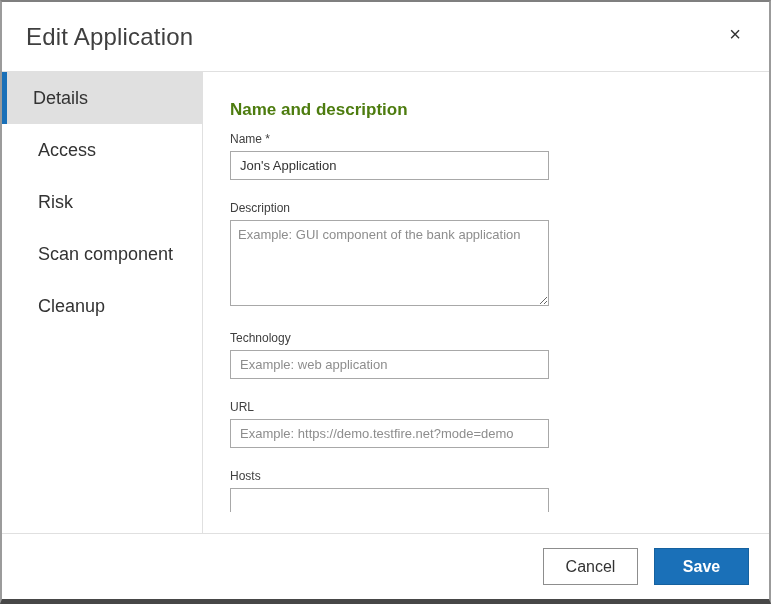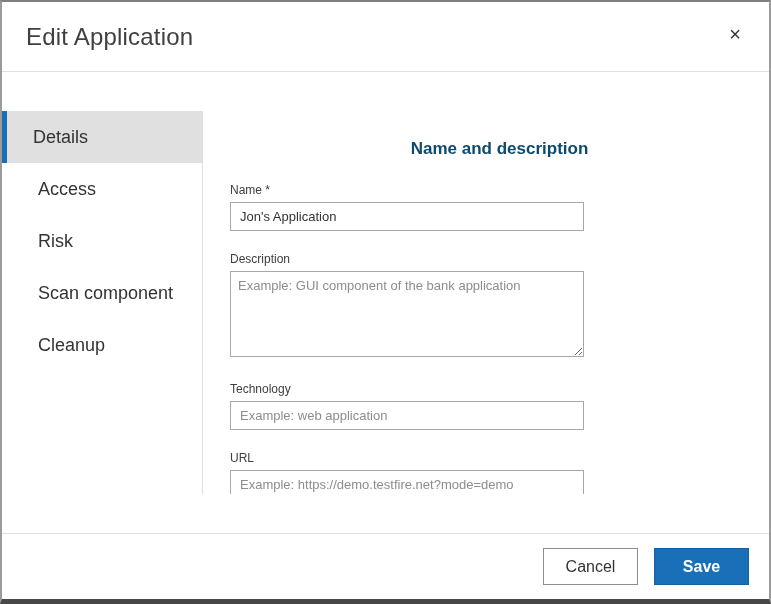--- a/index.html
+++ b/index.html
@@ -10,21 +10,20 @@
   }
   .dialog {
     width: 771px; height: 604px;
     background: #ffffff;
     border: 2px solid #9b9b9b;
     border-top: 2px solid #7f7f7f;
     border-bottom: 5px solid #474747;
     display: flex;
     flex-direction: column;
     overflow: hidden;
-    gap: 39px;
   }
   
   .dialog-header {
     height: 70px;
     flex: 0 0 auto;
     display: flex;
     align-items: center;
     justify-content: space-between;
     padding: 0 22px 0 24px;
     border-bottom: 1px solid #e0e0e0;
@@ -76,33 +75,32 @@
   
   .content {
     flex: 1 1 auto;
     height: 440px;
     overflow: hidden;
     padding: 28px 0 0 27px;
   }
   .section-heading {
     font-size: 17px;
     font-weight: 700;
-    color: #0c4a6e;
-    margin-bottom: 24px;
-    text-align: center;
+    color: #4d7c0f;
+    margin-bottom: 12px;
   }
   .field-group { margin-bottom: 21px; }
   .field-label {
     display: block;
     font-size: 12px;
     color: #404040;
     margin-bottom: 5px;
   }
   .text-input, .text-area {
-    width: 354px;
+    width: 319px;
     border: 1px solid #a8a8a8;
     background: #ffffff;
     font-family: "Liberation Sans", sans-serif;
     font-size: 13px;
     color: #333333;
     padding: 6px 9px;
     outline: none;
   }
   .text-input { height: 29px; }
   .text-input::placeholder, .text-area::placeholder { color: #8d8d8d; opacity: 1; }

